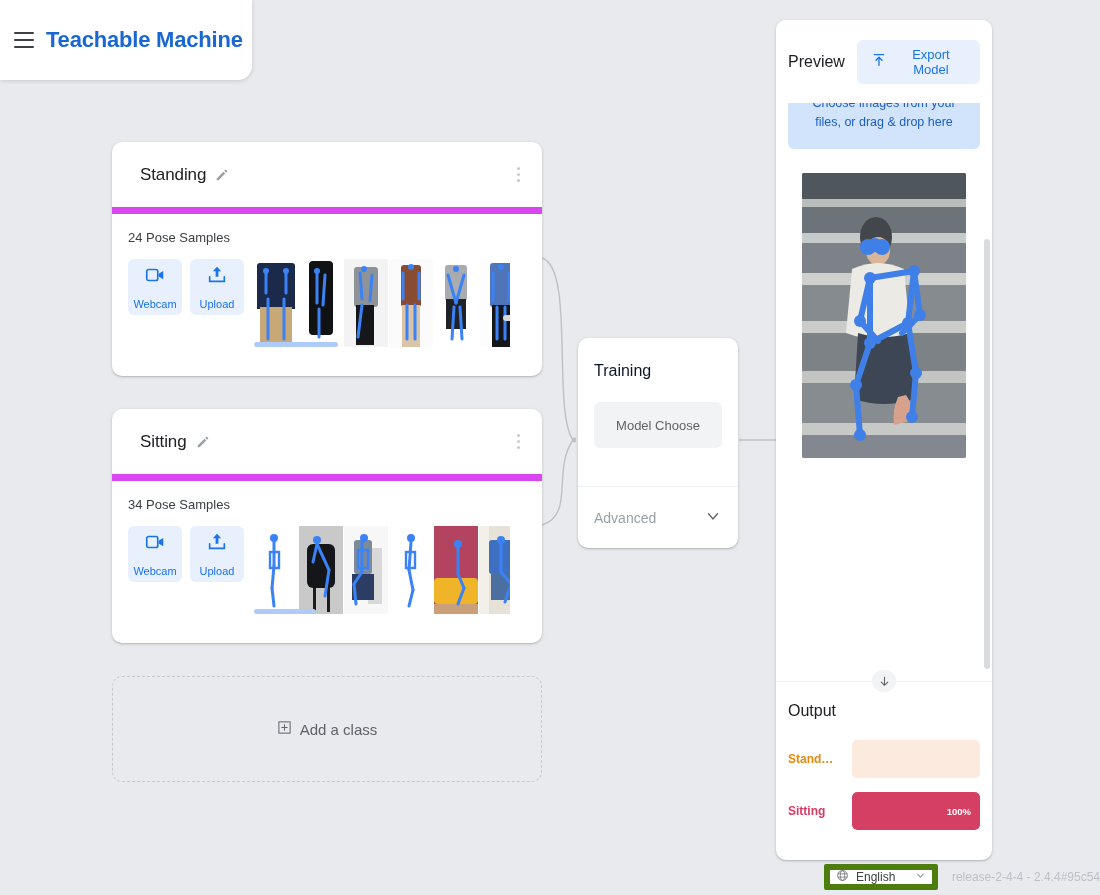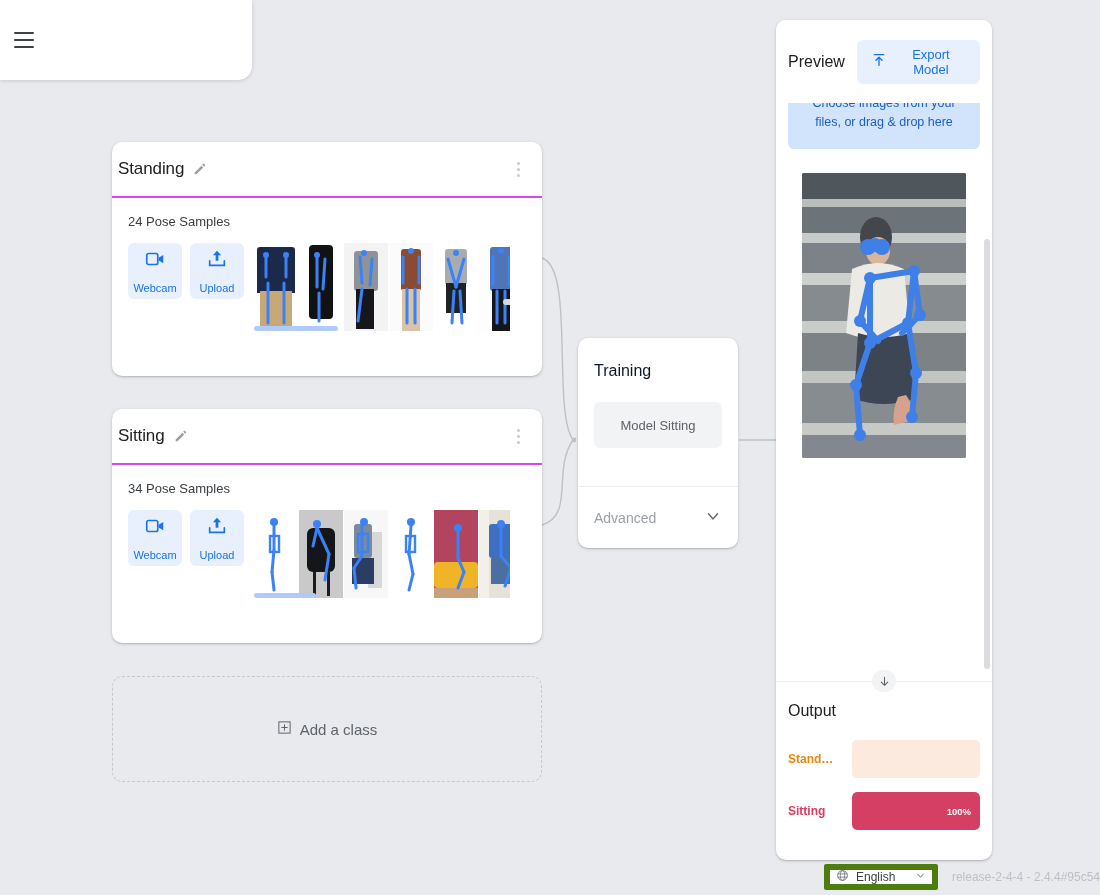--- a/index.html
+++ b/index.html
@@ -46,23 +46,23 @@
     background: #fff;
     border-radius: 10px;
     box-shadow: 0 1px 3px rgba(60,64,67,.25), 0 1px 1px rgba(60,64,67,.1);
     z-index: 5;
     overflow: hidden;
   }
   #card-standing { left: 112px; top: 142px; height: 234px; }
   #card-sitting  { left: 112px; top: 409px; height: 234px; }
 
   .card-head {
-    height: 56px; display: flex; align-items: center;
-    padding: 0 14px 0 6px;
-    border-bottom: 2px solid #d946ef;
+    height: 72px; display: flex; align-items: center;
+    padding: 0 14px 0 28px;
+    border-bottom: 7px solid #d946ef;
   }
   .class-name {
     font-size: 17px; color: #202124; letter-spacing: -.1px;
   }
   .pencil-icon { margin-left: 8px; display: inline-flex; cursor: pointer; }
   .kebab {
     margin-left: auto; width: 20px; height: 22px;
     display: flex; flex-direction: column; align-items: center; justify-content: center; gap: 3px;
     cursor: pointer;
   }
@@ -216,20 +216,21 @@
 </style>
 </head>
 <body>
 
 <div class="app-header">
   <div class="hamburger">
     <span></span>
       <span></span>
       <span></span>
   </div>
+  <div class="app-title">Teachable Machine</div>
 </div>
 
 <div class="workspace">
 
   <svg class="connectors">
     <path d="M 542 258 C 575 268 552 410 573 440" fill="none" stroke="#bdc1c6" stroke-width="1.4"></path>
     <path d="M 542 525 C 575 515 552 470 573 440" fill="none" stroke="#bdc1c6" stroke-width="1.4"></path>
     <circle cx="574" cy="440" r="2.4" fill="#bdc1c6"></circle>
     <path d="M 739 440 L 776 440" fill="none" stroke="#bdc1c6" stroke-width="1.4"></path>
   </svg>
@@ -523,21 +524,21 @@
       <svg width="15" height="15" viewBox="0 0 24 24">
           <rect x="3" y="3" width="18" height="18" fill="none" stroke="#5f6368" stroke-width="1.6"></rect>
           <path d="M12 7v10M7 12h10" stroke="#5f6368" stroke-width="1.6"></path>
         </svg>
     </span>
     <span>Add a class</span>
   </div>
 
   <div class="training-panel">
     <div class="training-title">Training</div>
-    <button class="train-btn">Model Sitting</button>
+    <button class="train-btn">Model Choose</button>
     <div class="advanced-row">
       <span class="adv-label">Advanced</span>
       <span class="chev">
         <svg width="18" height="18" viewBox="0 0 24 24">
             <path d="M6 9l6 7 6-7" fill="none" stroke="#5f6368" stroke-width="1.8" stroke-linecap="round"></path>
           </svg>
       </span>
     </div>
   </div>
 

